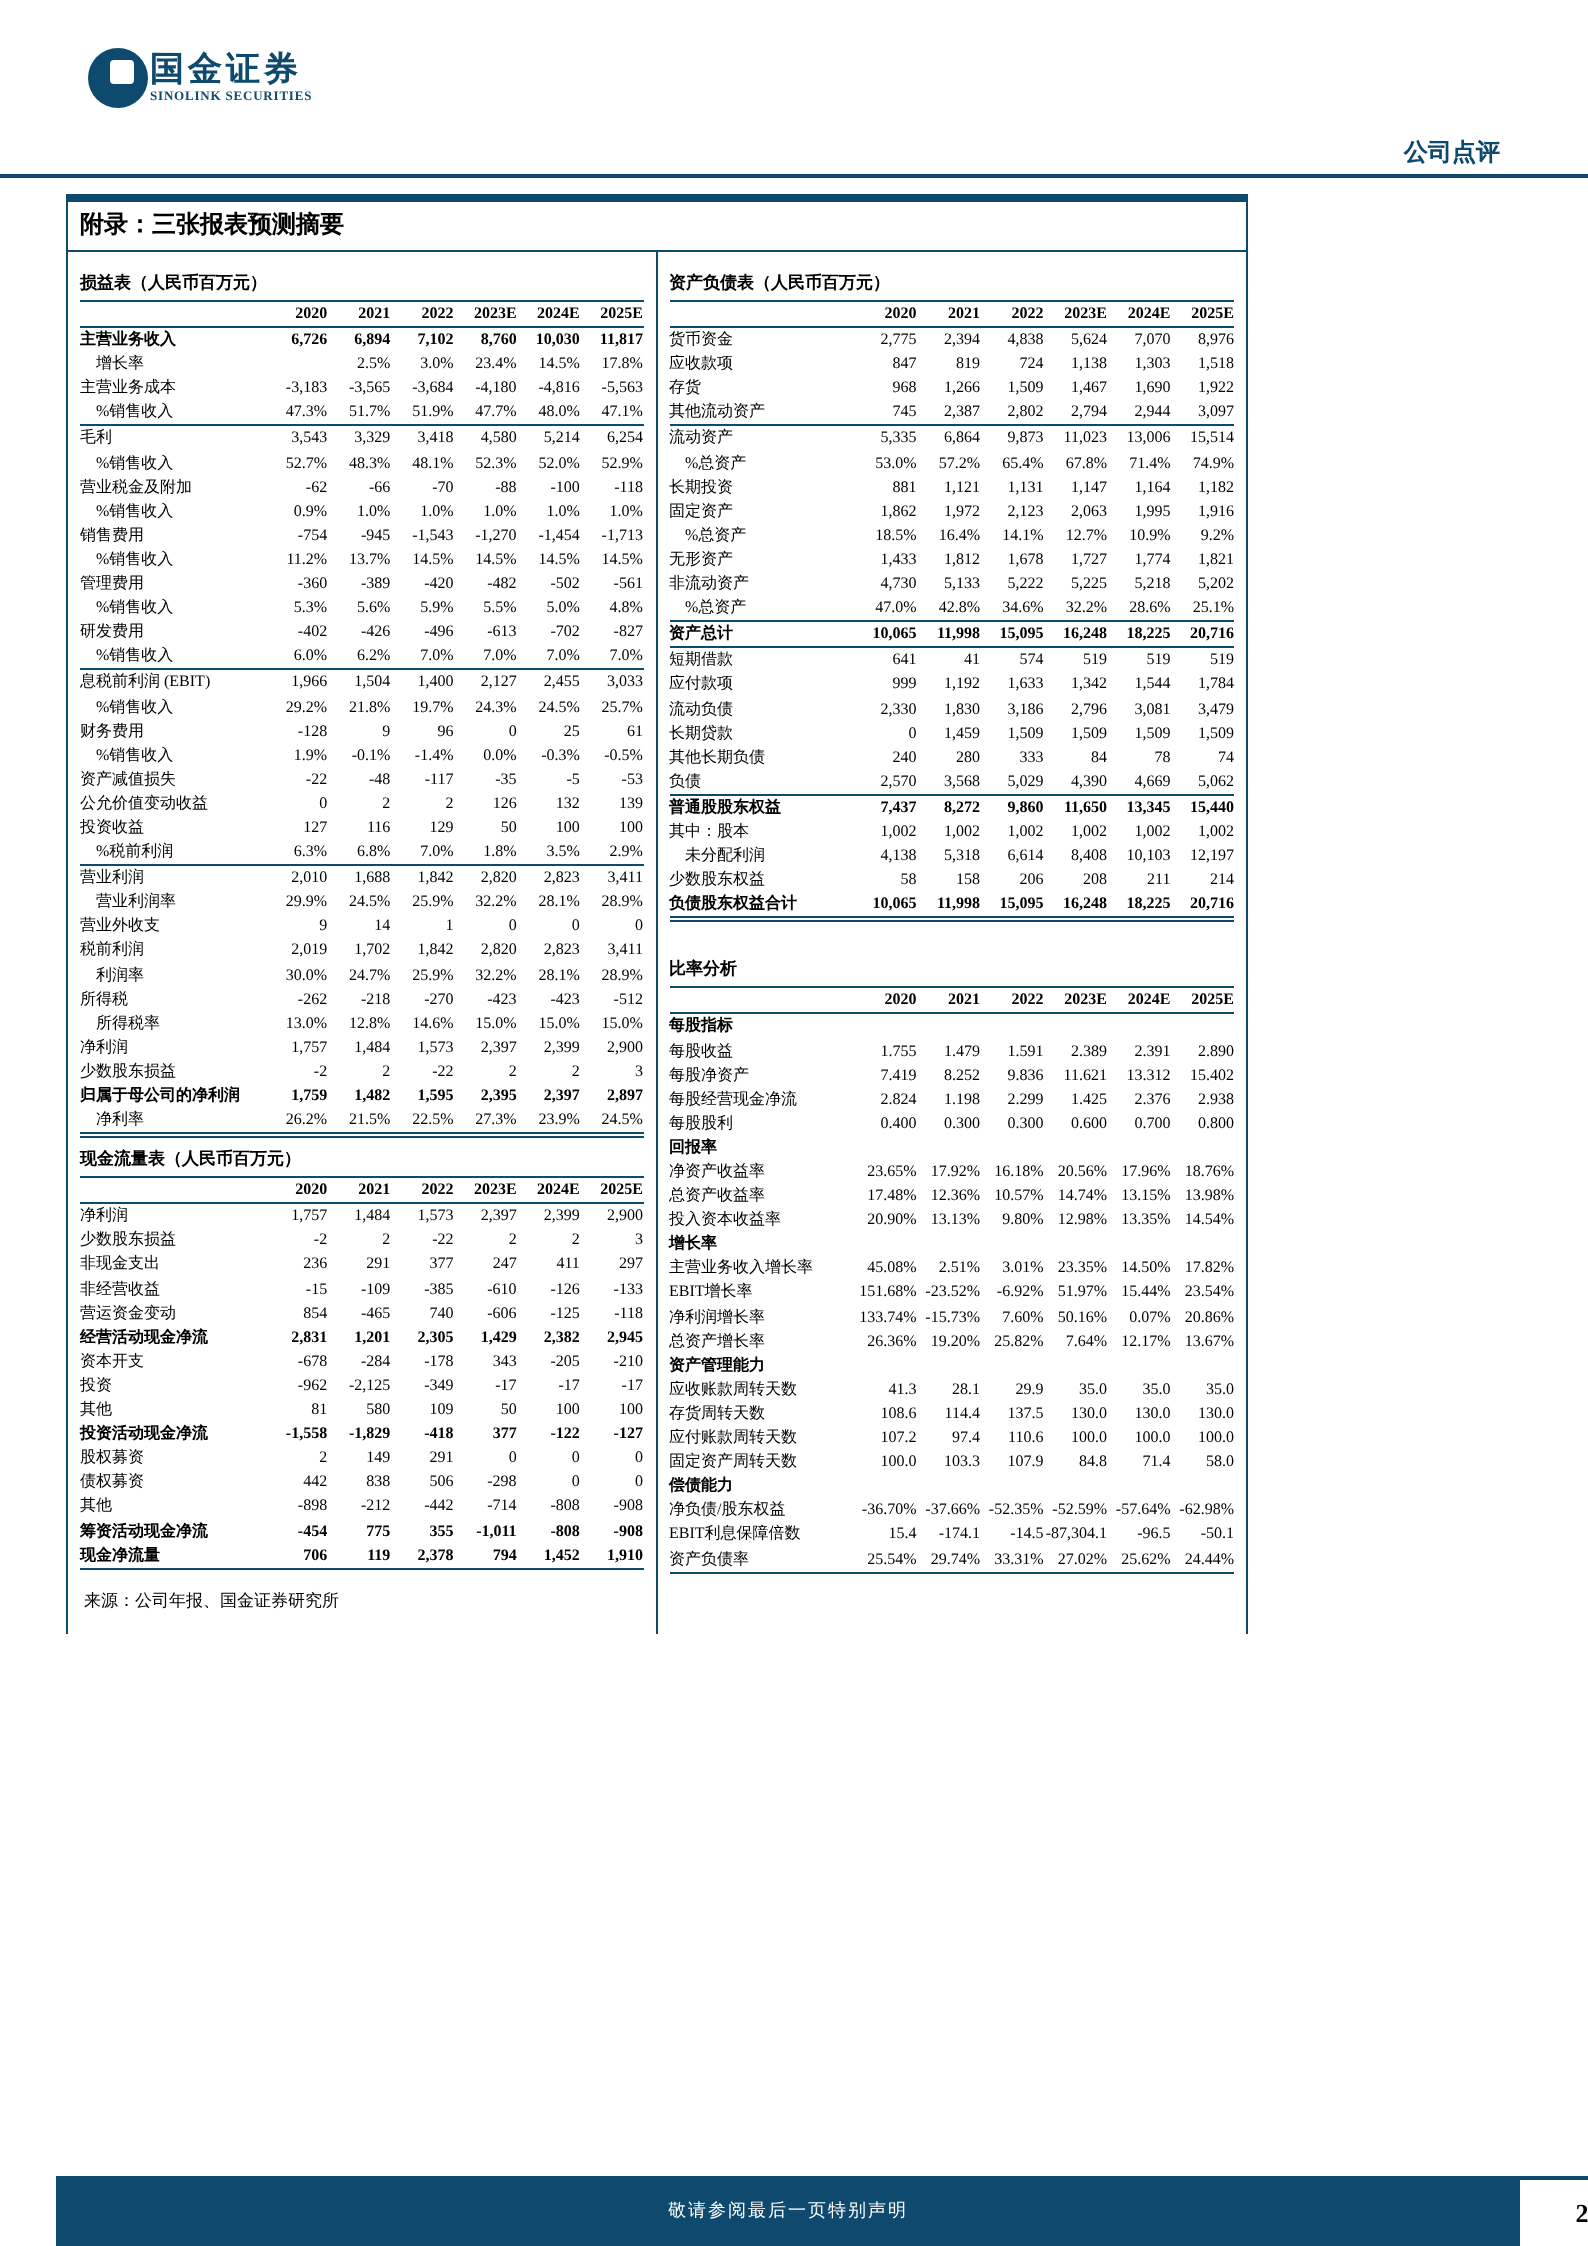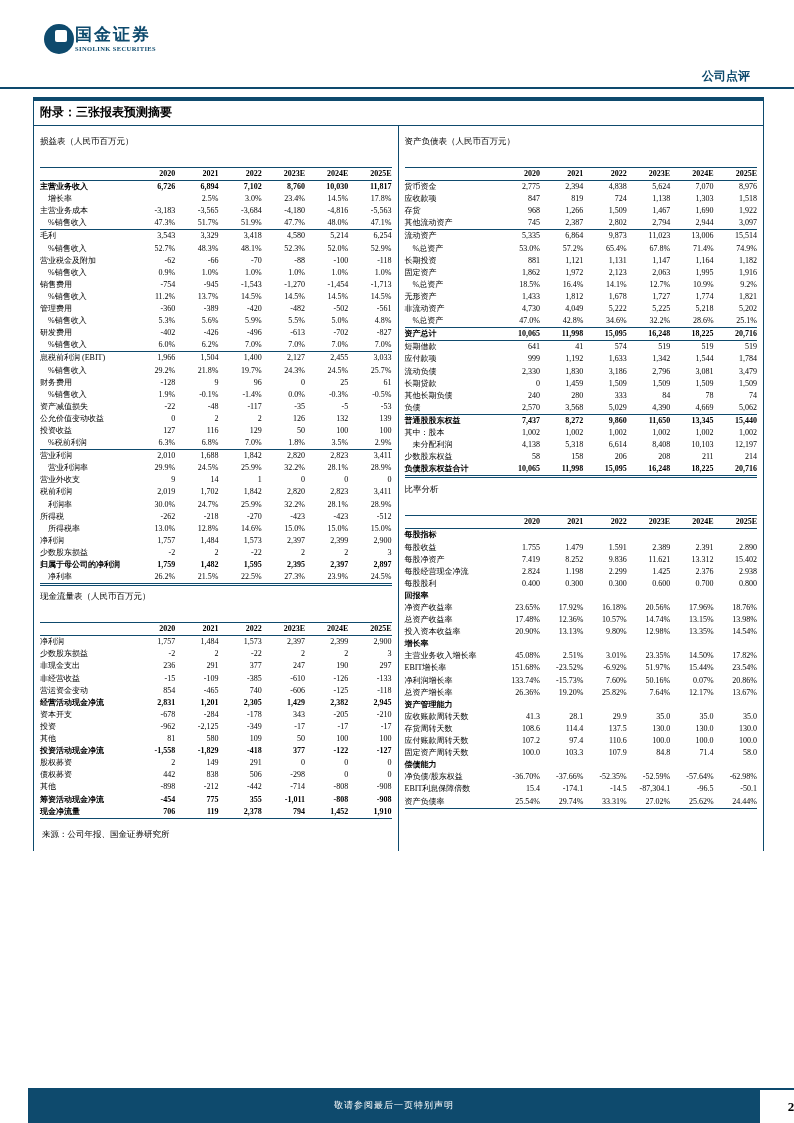--- a/index.html
+++ b/index.html
@@ -13,48 +13,48 @@
   .page-top{ position:absolute; top:24px; left:44px; display:flex; align-items:center; gap:1px; }
   .logo-mark{ width:30px; height:30px; border-radius:50%; background:var(--navy); position:relative; flex:0 0 auto; }
   .logo-mark::after{ content:""; position:absolute; top:6px; left:11px; width:12px; height:12px; background:#fff; border-radius:2px; }
   .brand-text{ display:flex; flex-direction:column; line-height:1.1; }
   .brand-cn{ font-size:17px; font-weight:bold; color:var(--navy); letter-spacing:2px; }
   .brand-en{ font-size:6.5px; font-weight:bold; color:var(--navy); letter-spacing:0.4px; }
   .doc-type{ position:absolute; top:68px; right:44px; font-size:12px; font-weight:bold; color:var(--navy); }
   .header-rule{ position:absolute; top:87px; left:0; width:794px; height:0; border-top:2px solid var(--navy); }
 
   
-  .appendix{ position:absolute; top:97px; left:33px; width:731px; }
+  .appendix{ position:absolute; top:97px; left:33px; width:591px; }
   .appendix-titlebar{
     border:1px solid var(--navy); border-top:4px solid var(--navy);
     font-size:12px; font-weight:bold; padding:3px 6px 4px 6px; background:#fff;
   }
   .columns{ display:flex; border-left:1px solid var(--navy); border-right:1px solid var(--navy); align-items:flex-start; }
   .col{ width:50%; padding:6px 6px 10px 6px; }
   .col-left{ border-right:1px solid var(--navy); }
 
   
   .fin-table{ width:100%; }
   .tbl-title{
-    font-size:8.5px; font-weight:normal; border-bottom:1.5px solid var(--navy);
-    padding:2px 0 19px 0; margin-top:2px;
+    font-size:8.5px; font-weight:bold; border-bottom:1.5px solid var(--navy);
+    padding:2px 0 2px 0; margin-top:2px;
   }
   .row{ display:flex; font-size:8px; line-height:12.1px; white-space:nowrap; }
   .row .lab{ width:92px; flex:0 0 auto; text-align:left; overflow:visible; }
   .row .val{ flex:1 1 0; text-align:right; }
   .row.bold, .row.bold .lab, .row.bold .val{ font-weight:bold; }
   .row.ind .lab{ padding-left:8px; }
   .row.sub .lab{ font-weight:bold; }
   .yhdr{ border-bottom:1px solid var(--navy); }
   .yhdr .val{ font-weight:bold; }
   .grp{ }
   .sep-single{ border-bottom:1.5px solid var(--navy); }
   .sep-double{ border-bottom:3px double var(--navy); }
   .mt{ margin-top:3px; }
-  .mt2{ margin-top:4px; }
+  .mt2{ margin-top:16px; }
   .source-note{ font-size:8.5px; margin-top:10px; padding-left:2px; }
 
   
   .footer-bar{
     position:absolute; left:0; bottom:0; width:794px; height:35px;
     background:var(--navy); display:flex; align-items:center;margin-left:28px;
   }
   .footer-disclaimer{
     flex:1 1 auto; text-align:center; color:#fff; font-size:9px; letter-spacing:1px;
   }
@@ -430,21 +430,21 @@
                 <span class="val">2</span>
                 <span class="val">2</span>
                 <span class="val">3</span>
               </div>
               <div class="row">
                 <span class="lab">非现金支出</span>
                 <span class="val">236</span>
                 <span class="val">291</span>
                 <span class="val">377</span>
                 <span class="val">247</span>
-                <span class="val">190</span>
+                <span class="val">411</span>
                 <span class="val">297</span>
               </div>
               <div class="row">
                 <span class="lab">非经营收益</span>
                 <span class="val">-15</span>
                 <span class="val">-109</span>
                 <span class="val">-385</span>
                 <span class="val">-610</span>
                 <span class="val">-126</span>
                 <span class="val">-133</span>
@@ -655,21 +655,21 @@
                 <span class="val">1,433</span>
                 <span class="val">1,812</span>
                 <span class="val">1,678</span>
                 <span class="val">1,727</span>
                 <span class="val">1,774</span>
                 <span class="val">1,821</span>
               </div>
               <div class="row">
                 <span class="lab">非流动资产</span>
                 <span class="val">4,730</span>
-                <span class="val">4,049</span>
+                <span class="val">5,133</span>
                 <span class="val">5,222</span>
                 <span class="val">5,225</span>
                 <span class="val">5,218</span>
                 <span class="val">5,202</span>
               </div>
               <div class="row ind">
                 <span class="lab">%总资产</span>
                 <span class="val">47.0%</span>
                 <span class="val">42.8%</span>
                 <span class="val">34.6%</span>

